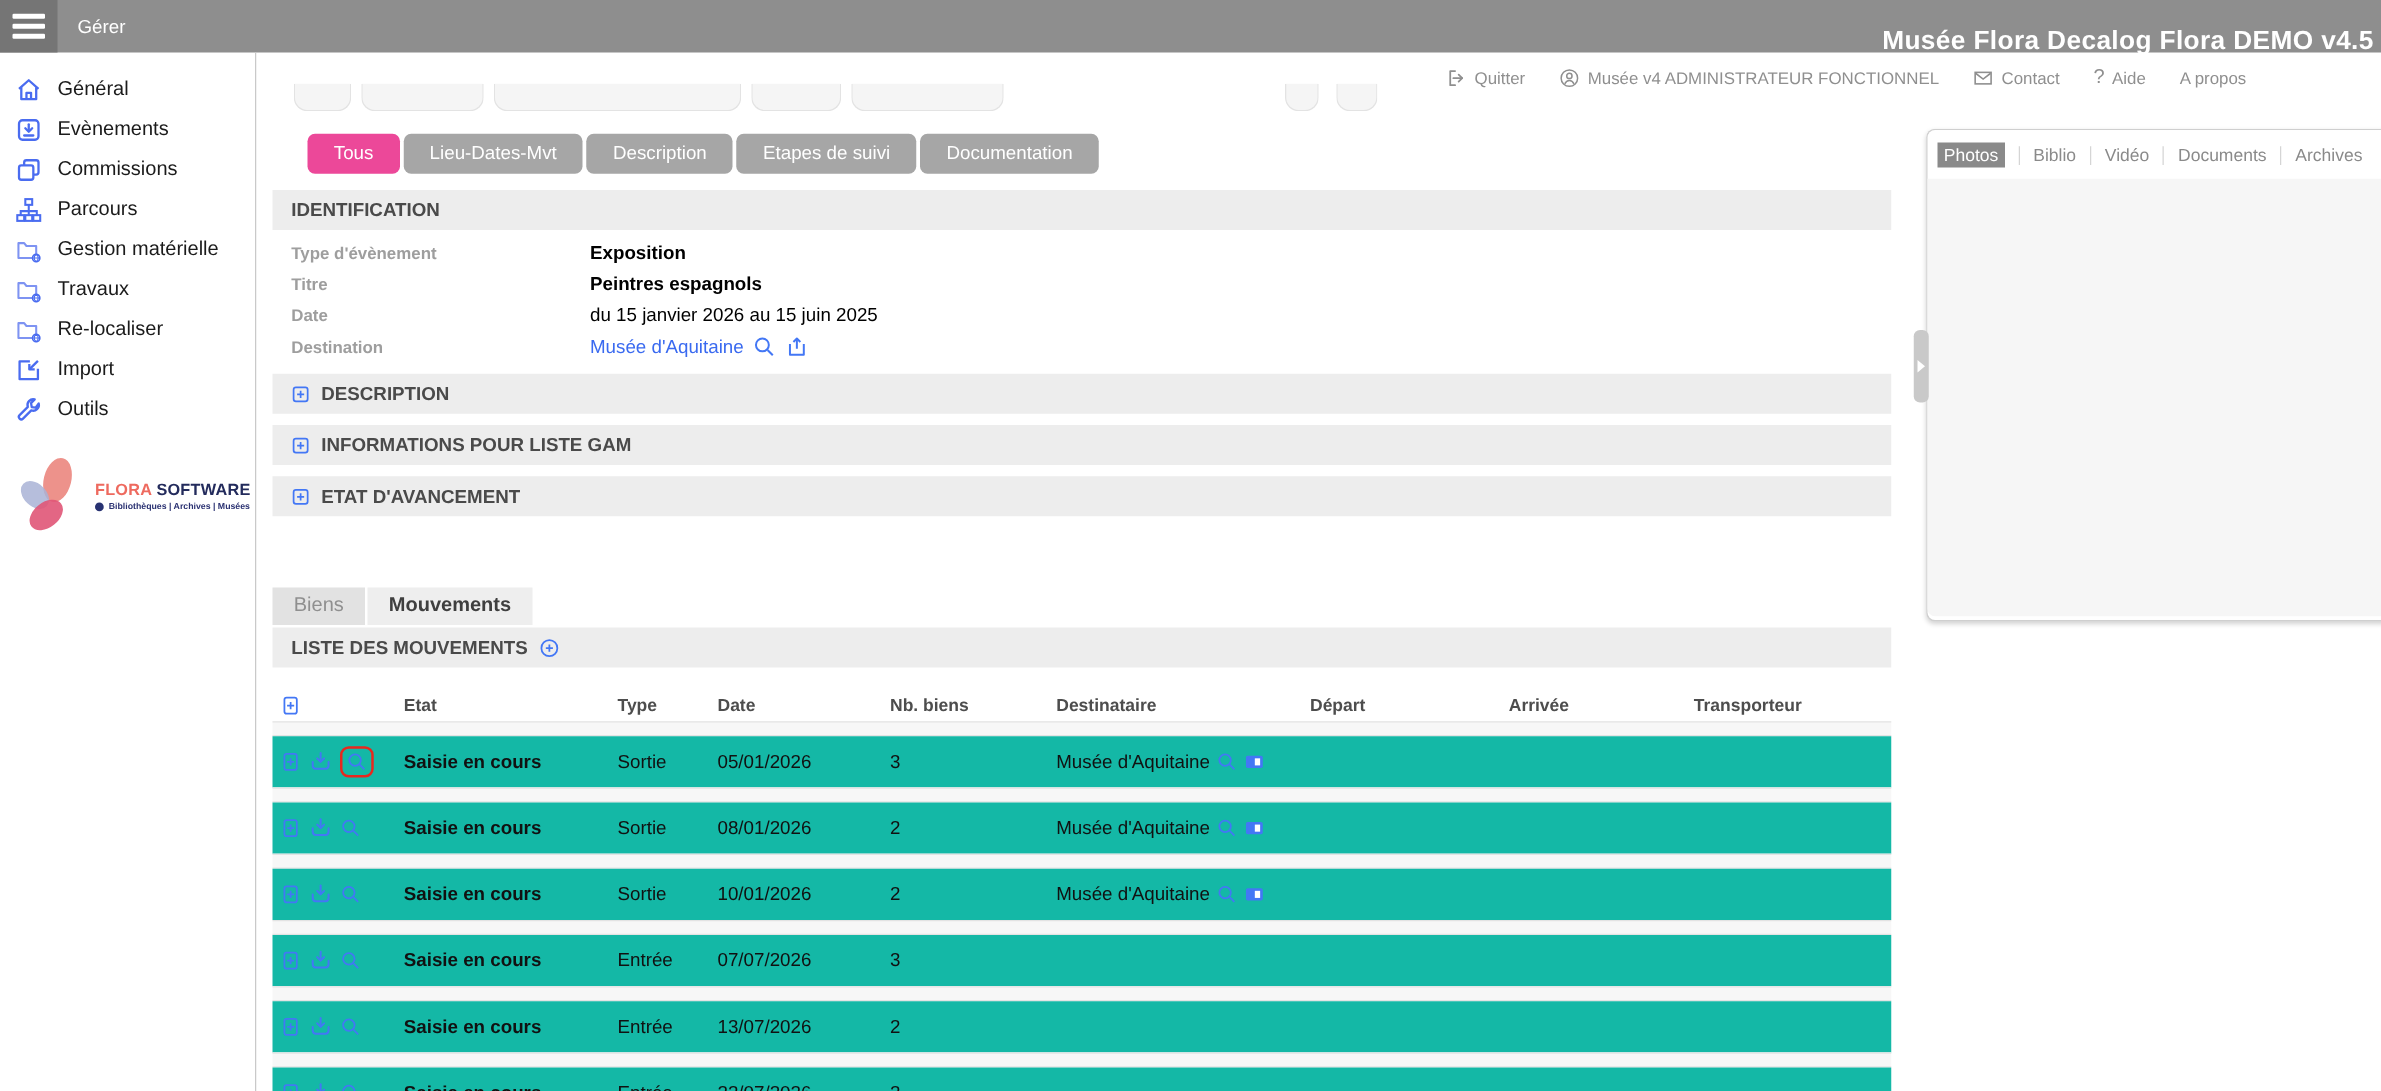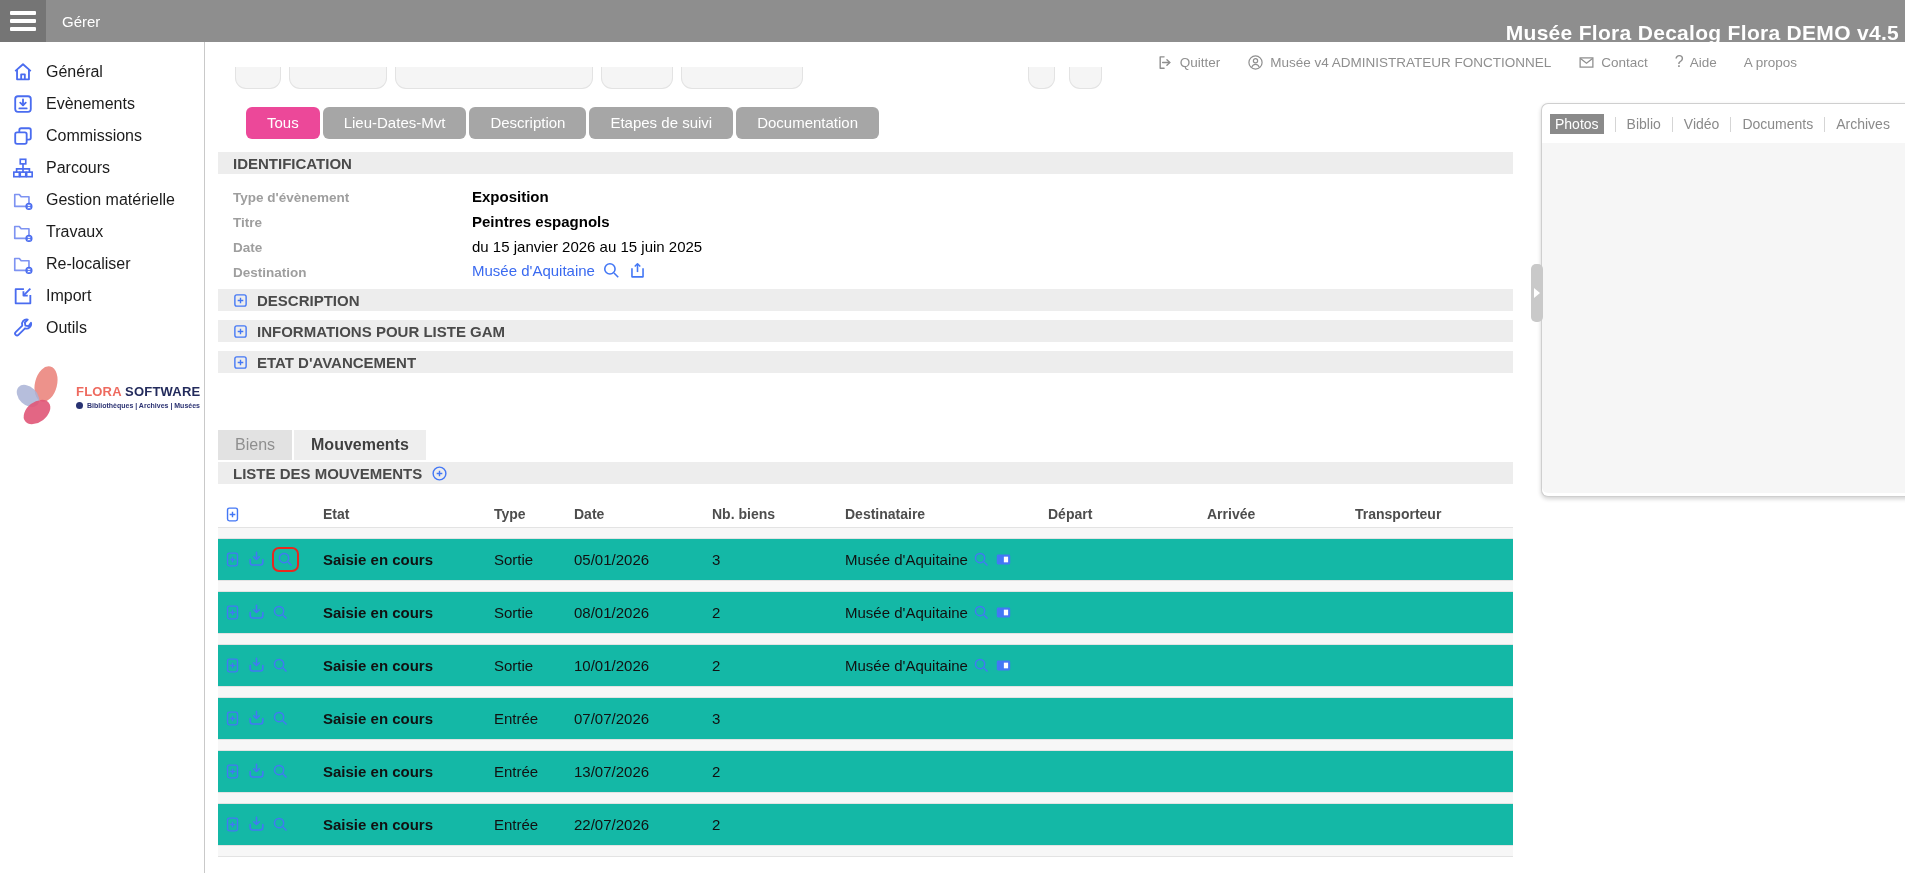--- a/index.html
+++ b/index.html
@@ -43,27 +43,27 @@
 
   .pillrow { display:flex; margin-top:25px; margin-left:17px; height:23px; }
   .pill { height:22px; background:#f5f5f5; border:1px solid #e3e3e3; border-top:none;
     border-radius:0 0 11px 11px; cursor:pointer; }
 
   .tabrow { display:flex; gap:3px; margin-top:17px; margin-left:28px; }
   .tab { background:#a6a6a6; color:#fff; font-size:15px; padding:7px 21px; border-radius:6px;
     cursor:pointer; line-height:18px; }
   .tab.active { background:#ec4899; }
 
-  .band { margin-top:9px; height:22px; background:#ededed; display:flex; align-items:center;
+  .band { margin-top:9px; height:32px; background:#ededed; display:flex; align-items:center;
     gap:9px; padding-left:15px; font-size:15px; font-weight:bold; color:#4a4a4a; }
   .band.first { margin-top:13px; }
   .band .bic { width:15px; height:15px; cursor:pointer; }
 
   .fields { padding:6px 0 0; }
-  .frow { display:flex; align-items:flex-end; height:25px; }
+  .frow { display:flex; align-items:center; height:25px; }
   .flabel { width:254px; padding-left:15px; color:#9e9e9e; font-weight:bold; font-size:13.5px; flex:none; }
   .fvalue { font-size:15px; color:#000; display:flex; align-items:center; gap:7px; }
   .fvalue.bold { font-weight:bold; }
   .link { color:#3a6af0; cursor:pointer; }
   .vic { width:19px; height:19px; cursor:pointer; }
 
   .subtabs { display:flex; gap:2px; margin-top:16px; margin-left:0; }
   .subtab { font-size:16px; padding:6px 17px; cursor:pointer;margin-top:41px; }
   .subtab.biens { background:#e2e2e2; color:#8f8f8f; }
   .subtab.active { background:#eeeeee; color:#3f3f3f; font-weight:bold; }

